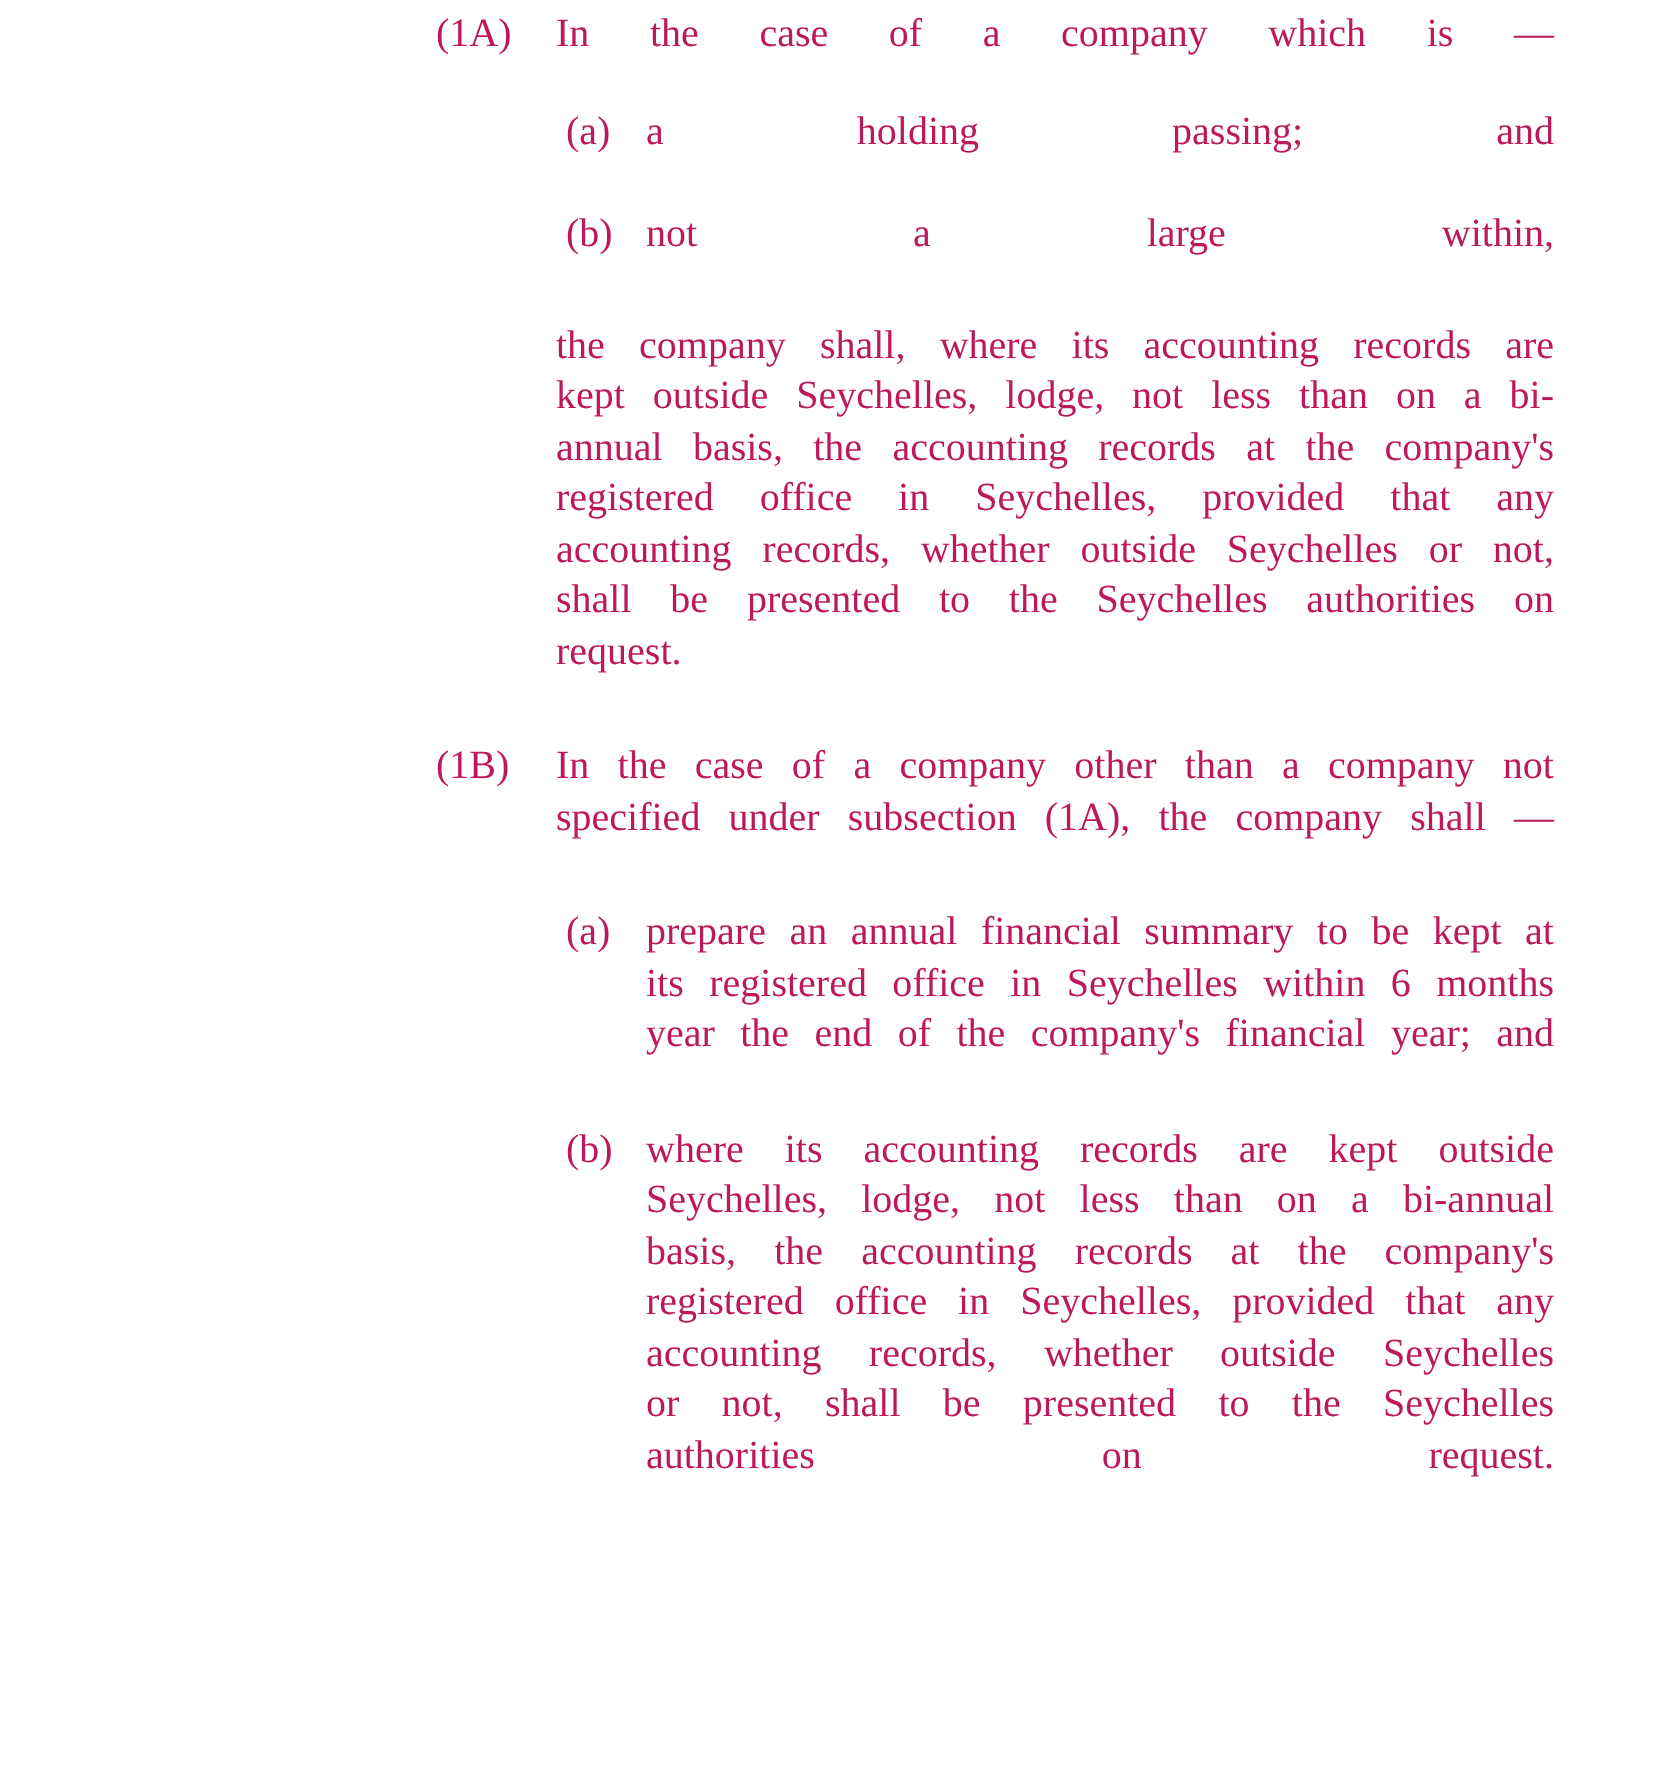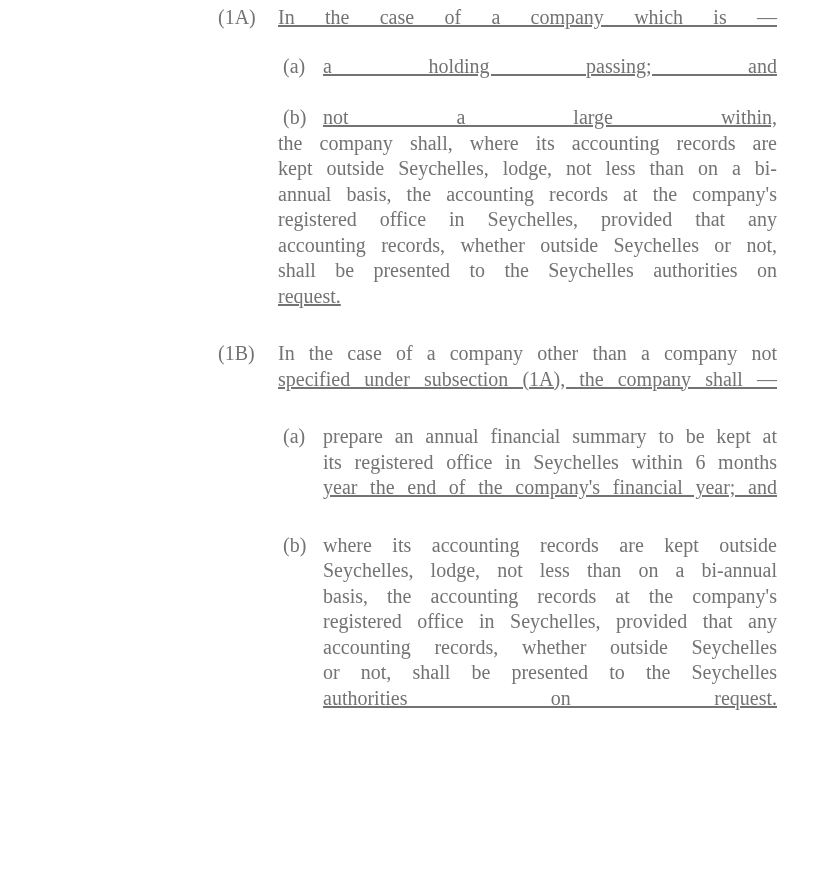--- a/index.html
+++ b/index.html
@@ -7,21 +7,21 @@
     padding: 0;
     background: #ffffff;
   }
   .page {
     position: relative;
     width: 837px;
     height: 892px;
     box-sizing: border-box;
     padding: 5px 0 0 218px;
     background: #ffffff;
-    color: #737373;
+    color: #be185d;
     font-family: "Liberation Serif", "DejaVu Serif", serif;
     font-size: 20px;
     line-height: 25.5px;
     overflow: hidden;
   }
   .ss-row { display: flex; }
   .ss-row .ss-label {
     width: 60px;
     flex: none;
   }
@@ -47,25 +47,24 @@
   }
   
   .justify {
     text-align: justify;
     text-align-last: justify;
   }
   .justify .last-line {
     display: inline-block;
     width: 100%;
     text-align: center;
-    text-decoration: underline;
   }
   .mt-23 { margin-top: 23px; }
   .mt-26 { margin-top: 26px; }
-  .mt-30 { }
+  .mt-30 { margin-top: 30px; }
   .mt-32 { margin-top: 32px; }
   .mt-34 { margin-top: 32px; }
 </style>
 </head>
 <body>
 
 <div class="page">
 
   <div class="ss-row">
     <div class="ss-label">(1A)</div>

